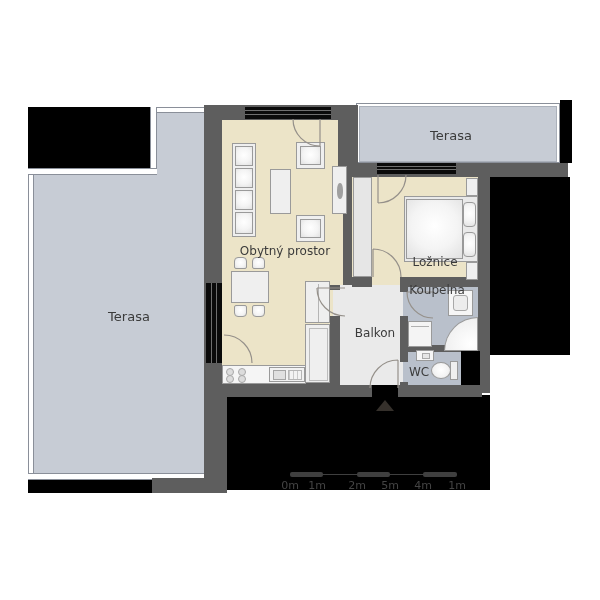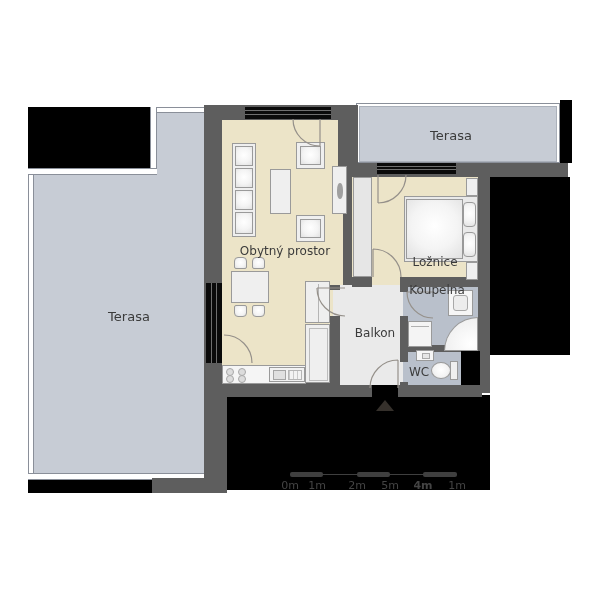--- a/index.html
+++ b/index.html
@@ -179,17 +179,17 @@
   <div class="abs" style="left:0;top:0;width:600px;height:600px;pointer-events:none;">
     <div class="abs scale-seg" style="left:290px;top:472px;width:33px;height:5px;"></div>
     <div class="abs scale-line" style="left:323px;top:474px;width:34px;height:1px;"></div>
     <div class="abs scale-seg" style="left:357px;top:472px;width:33px;height:5px;"></div>
     <div class="abs scale-line" style="left:390px;top:474px;width:33px;height:1px;"></div>
     <div class="abs scale-seg" style="left:423px;top:472px;width:34px;height:5px;"></div>
     <div class="abs scale-lbl" style="left:290px;top:479px;">0m</div>
     <div class="abs scale-lbl" style="left:317px;top:479px;">1m</div>
     <div class="abs scale-lbl" style="left:357px;top:479px;">2m</div>
     <div class="abs scale-lbl" style="left:390px;top:479px;">5m</div>
-    <div class="abs scale-lbl" style="left:423px;top:479px;font-weight:bold;">4m</div>
+    <div class="abs scale-lbl" style="left:423px;top:479px;">4m</div>
     <div class="abs scale-lbl" style="left:457px;top:479px;">1m</div>
   </div>
 
 </div>
 
 </body></html>

